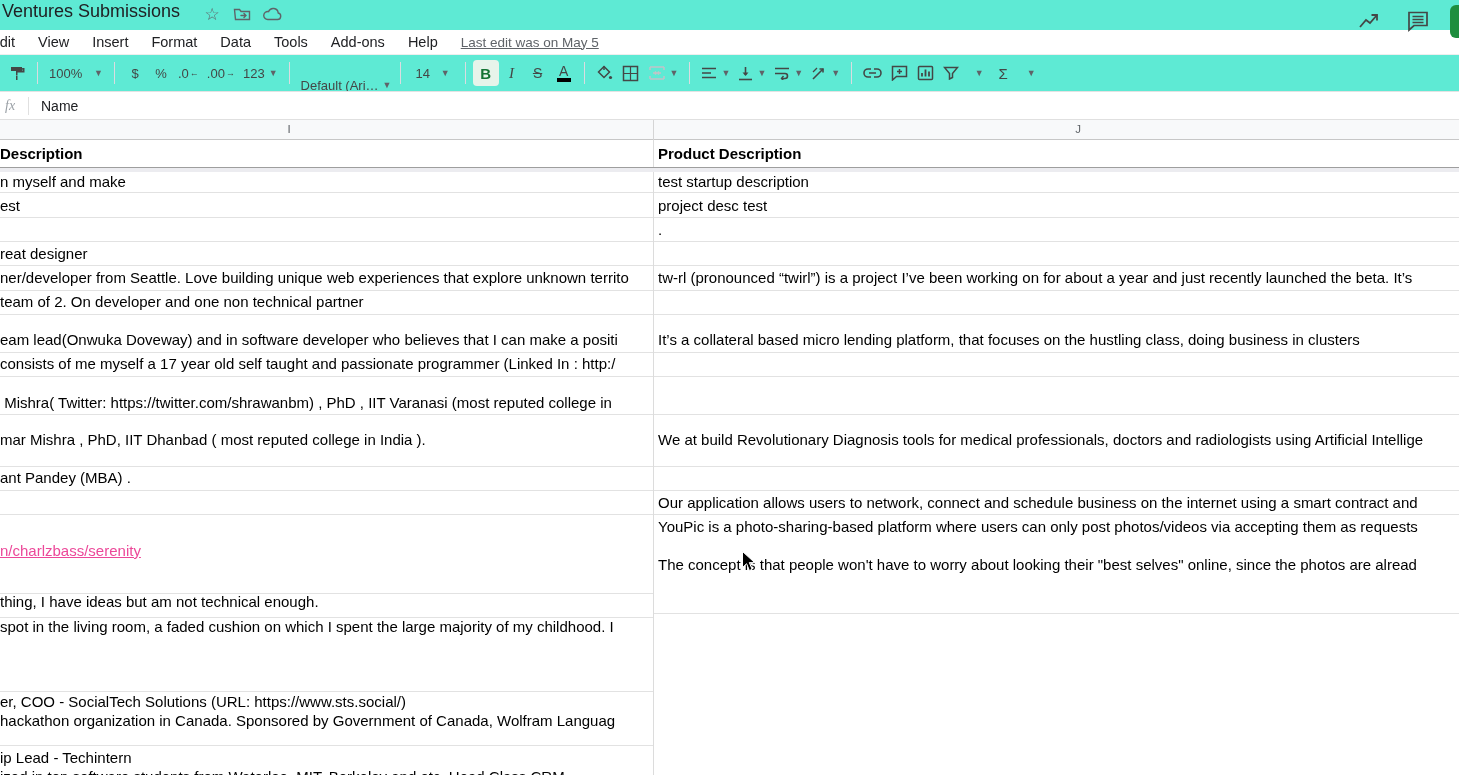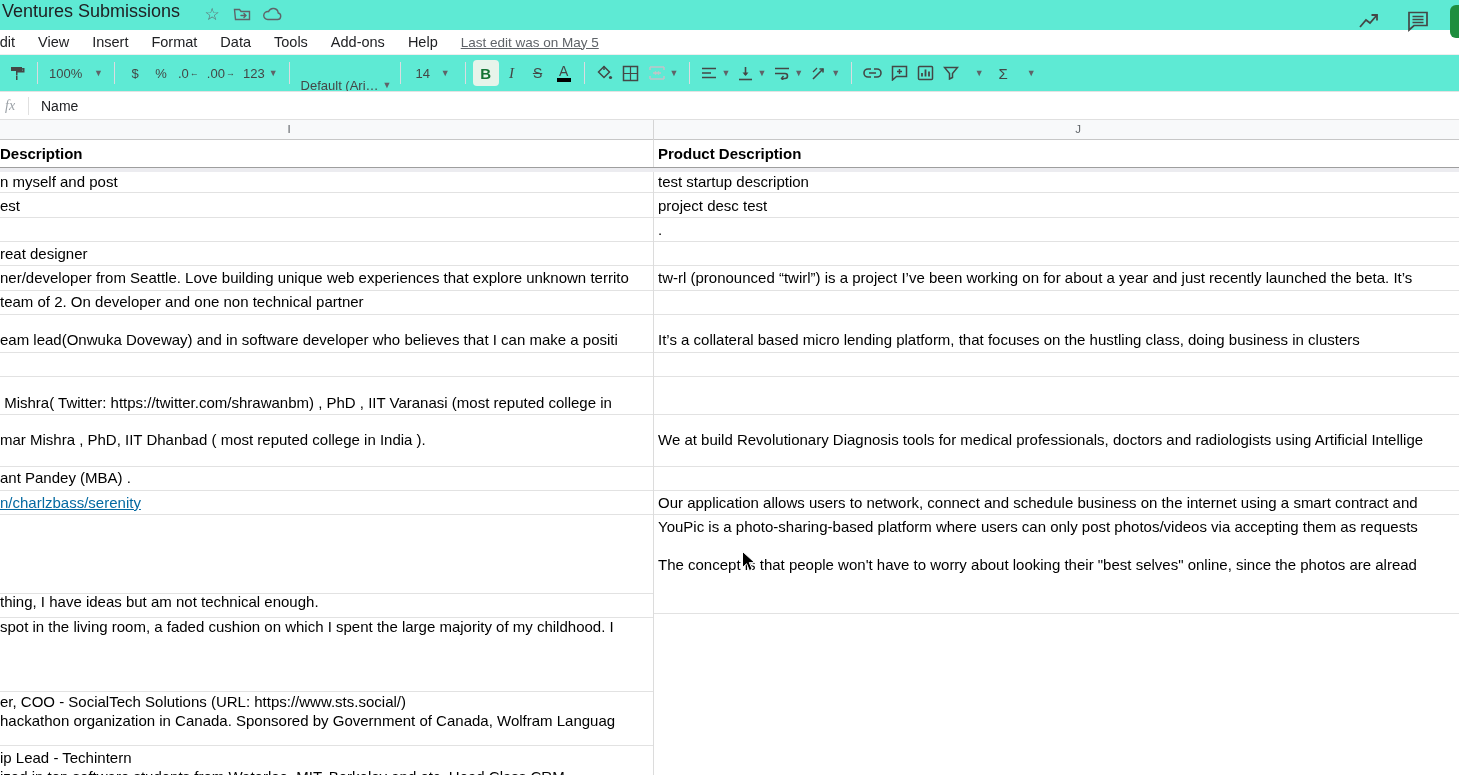--- a/index.html
+++ b/index.html
@@ -51,21 +51,21 @@
   
   #grid { position:absolute; left:0; top:120px; width:1459px; height:655px; background:#fff; }
   #col-header-band { position:absolute; left:0; top:0; width:1459px; height:20px; background:#f8f9fa; border-bottom:1px solid #c7c7c7; z-index:5; }
   .col-letter { position:absolute; top:3px; font-size:11.5px; color:#5f6368; transform:translateX(-50%); }
   #col-band-div { position:absolute; left:653px; top:0; width:1px; height:20px; background:#d5d5d5; }
   #left-col { position:absolute; left:0; top:0; width:653px; height:655px; overflow:hidden; }
   #right-col { position:absolute; left:653px; top:0; width:806px; height:655px; overflow:hidden; border-left:1px solid #dcdcdc; }
   .cell-line { position:absolute; left:0; white-space:pre; font-size:15px; color:#000; line-height:18px; height:18px; }
   #right-col .cell-line { left:4px; }
   .cell-line.b { font-weight:bold; }
-  .cell-line.lk { color:#0369a1; text-decoration:underline; }
+  .cell-line.lk { color:#ec4899; text-decoration:underline;margin-top:48px; }
   .rule { position:absolute; left:0; width:100%; height:1px; background:#e2e2e2; }
   #row1-border { position:absolute; left:0; top:47px; width:1459px; height:1px; background:#9e9e9e; }
   #frozen-shadow { position:absolute; left:0; top:48px; width:1459px; height:4px; background:#ececf0; }
 
   
   #mouse-cursor { position:absolute; left:742px; top:551px; z-index:50; }
 </style>
 </head>
 <body>
 
@@ -242,26 +242,27 @@
 <div id="formulabar">
   <span id="fx-label">fx</span>
   <span id="fx-div"></span>
   <span id="formula-value">Name</span>
 </div>
 <div id="formulabar-border"></div>
 
 <div id="grid">
   <div id="left-col">
       <div class="cell-line b" style="top: 25px;">Description</div>
-      <div class="cell-line" style="top: 53px;">n myself and post</div>
+      <div class="cell-line" style="top: 53px;">n myself and make</div>
       <div class="cell-line" style="top: 77px;">est</div>
       <div class="cell-line" style="top: 125px;">reat designer</div>
       <div class="cell-line" style="top: 149px;">ner/developer from Seattle. Love building unique web experiences that explore unknown territo</div>
       <div class="cell-line" style="top: 173px;">team of 2. On developer and one non technical partner</div>
       <div class="cell-line" style="top: 211px;">eam lead(Onwuka Doveway) and in software developer who believes that I can make a positi</div>
+      <div class="cell-line" style="top: 235px;">consists of me myself a 17 year old self taught and passionate programmer (Linked In : http:/</div>
       <div class="cell-line" style="top: 274px;"> Mishra( Twitter: https://twitter.com/shrawanbm) , PhD , IIT Varanasi (most reputed college in</div>
       <div class="cell-line" style="top: 311px;">mar Mishra , PhD, IIT Dhanbad ( most reputed college in India ).</div>
       <div class="cell-line" style="top: 349px;">ant Pandey (MBA) .</div>
       <div class="cell-line lk" style="top: 374px;">n/charlzbass/serenity</div>
       <div class="cell-line" style="top: 473px;">thing, I have ideas but am not technical enough.</div>
       <div class="cell-line" style="top: 498px;">spot in the living room, a faded cushion on which I spent the large majority of my childhood. I</div>
       <div class="cell-line" style="top: 573px;">er, COO - SocialTech Solutions (URL: https://www.sts.social/)</div>
       <div class="cell-line" style="top: 592px;">hackathon organization in Canada. Sponsored by Government of Canada, Wolfram Languag</div>
       <div class="cell-line" style="top: 629px;">ip Lead - Techintern</div>
       <div class="cell-line" style="top: 648px;">ized in top software students from Waterloo, MIT, Berkeley and etc. Head Class CRM</div>

